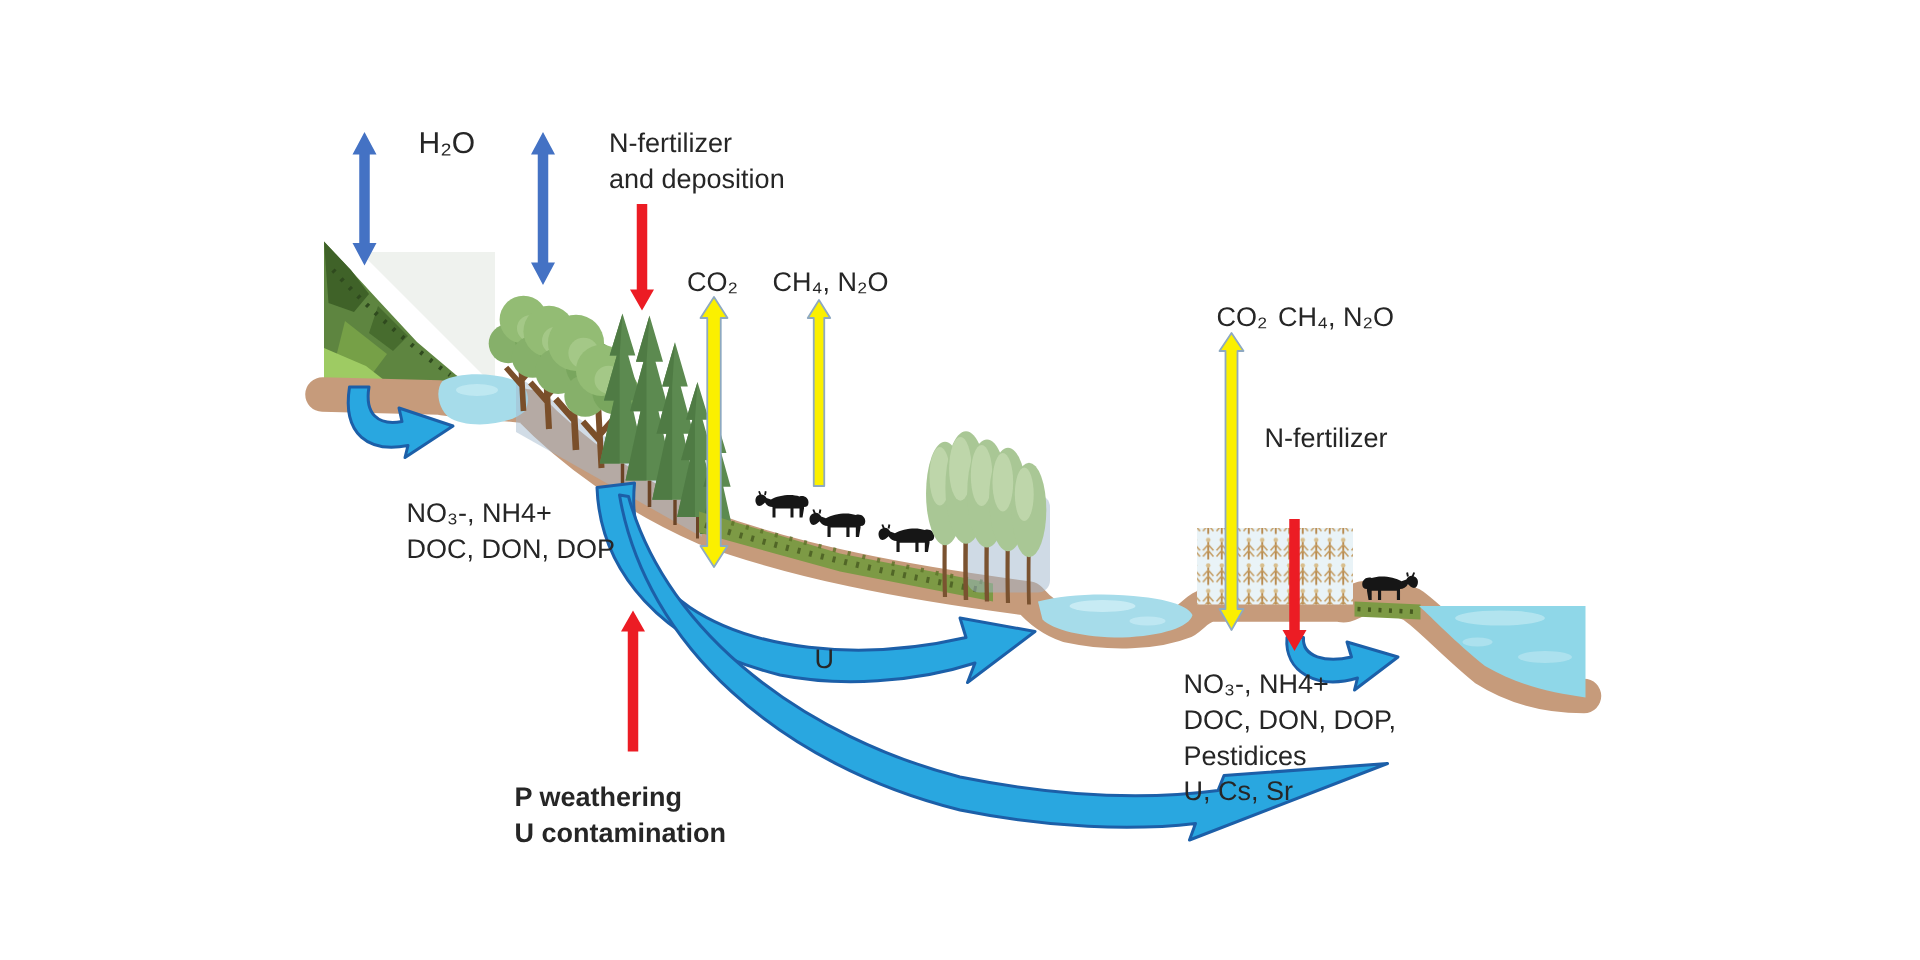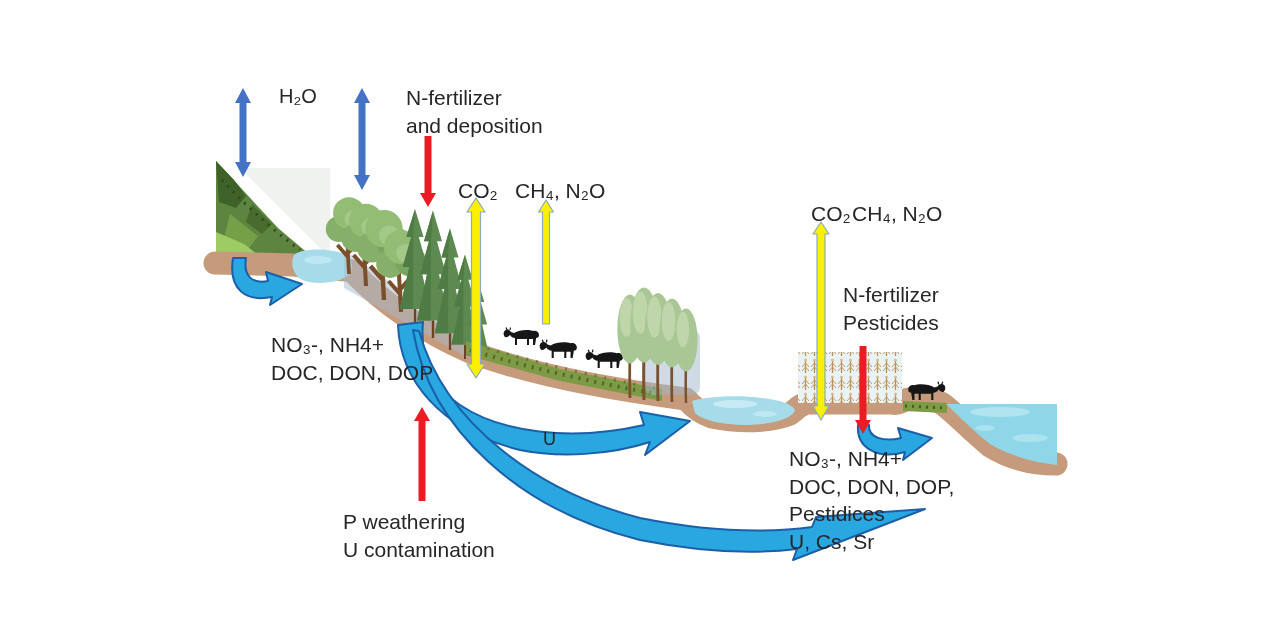--- a/index.html
+++ b/index.html
@@ -1,21 +1,21 @@
 <!DOCTYPE html>
 <html style="--water-flux-blue: #4472C4; --gas-flux-yellow: #FBF000; --contaminant-red: #EC1C24; --lateral-flow-blue: #29A7E0; --lateral-flow-edge: #1C5FA8; --soil-brown: #C69B7B; --water-cyan: #A6DCEA; --sea-cyan: #8FD7E8; --text-dark: #262626;"><head>
 <meta charset="utf-8">
 <style>
   html,body{margin:0;padding:0;background:#ffffff;}
   #stage{
     position:relative;width:1280px;height:640px;background:#ffffff;overflow:hidden;
     font-family:"Liberation Sans", sans-serif;color:var(--text-dark,#262626);padding-left:44px;
   }
   #landscape{position:absolute;left:0;top:0;}
-  .lbl{position:absolute;white-space:nowrap;line-height:1.32;font-size:21px;}
+  .lbl{position:absolute;white-space:nowrap;line-height:1.32;font-size:18px;}
   .lbl .line{display:block;}
   .big{font-size:20px;}
 </style>
 </head>
 <body>
 
 <div id="stage">
 
   <svg id="landscape" width="1280" height="640" viewBox="0 0 1280 640">
 
@@ -162,31 +162,30 @@
   </div>
 
   <div class="lbl" style="left:458px;top:177px;">CO₂</div>
   <div class="lbl" style="left:515px;top:177px;">CH₄, N₂O</div>
 
   <div class="lbl" style="left:811px;top:200px;">CO₂</div>
   <div class="lbl" style="left:852px;top:200px;">CH₄, N₂O</div>
 
   <div class="lbl" style="left:843px;top:281px;">
     <span class="line">N-fertilizer</span>
-    <span class="line">Pesticides</span>
   </div>
 
   <div class="lbl" style="left:271px;top:331px;">
     <span class="line">NO₃-, NH4+</span>
     <span class="line">DOC, DON, DOP</span>
   </div>
 
   <div class="lbl" style="left:543px;top:428px;font-size:18px;">U</div>
 
-  <div class="lbl" style="left:343px;top:508px;">
+  <div class="lbl" style="left:343px;top:520px;font-weight:bold;">
     <span class="line">P weathering</span>
     <span class="line">U contamination</span>
   </div>
 
   <div class="lbl" style="left:789px;top:445px;">
     <span class="line">NO₃-, NH4+</span>
     <span class="line">DOC, DON, DOP,</span>
     <span class="line">Pestidices</span>
     <span class="line">U, Cs, Sr</span>
   </div>

